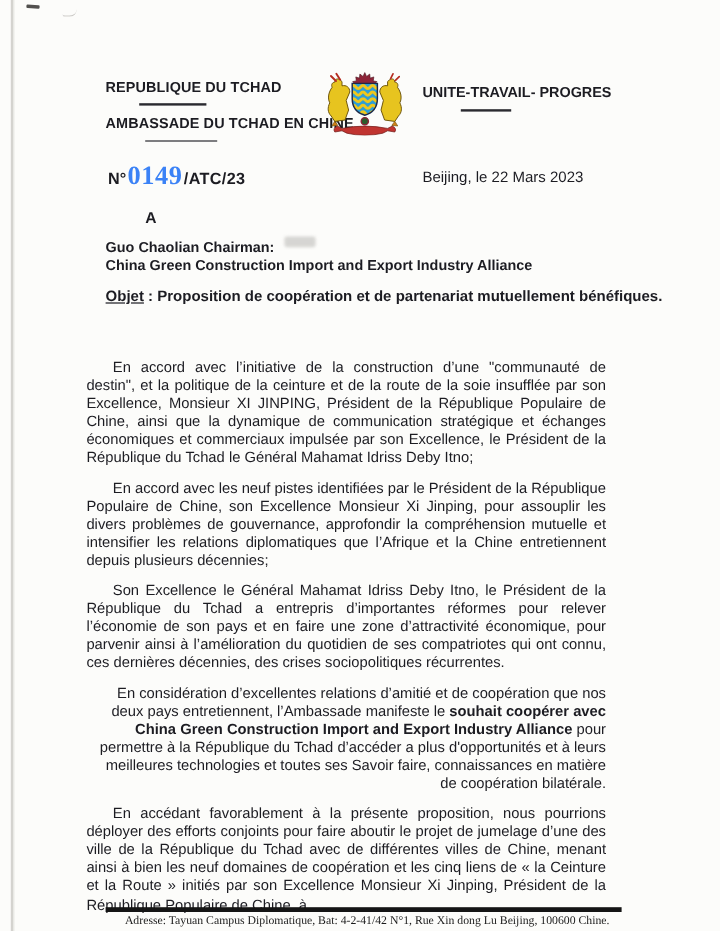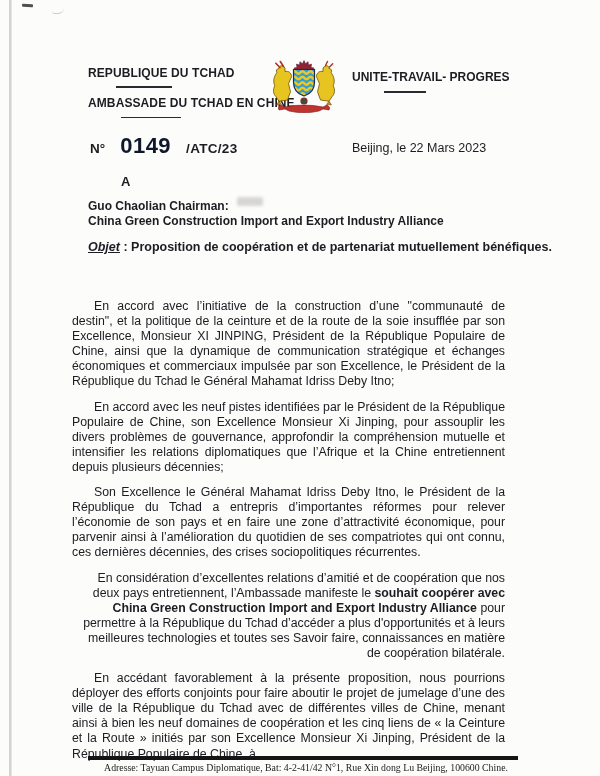--- a/index.html
+++ b/index.html
@@ -26,31 +26,31 @@
   .u-rule { height:1.6px; background:#2a2a30; }
   .rule1 { width:56px; margin:6px 0 8px 28px; }
   .rule2 { width:60px; margin:7px 0 0 33px; }
   .hdr-right { position:absolute; left:352px; top:70px; font-weight:bold; font-size:12px; }
   .rule3 { width:42px; margin:7px 0 0 32px; }
   .emblem { position:absolute; left:271px; top:59px; width:66px; height:54px; }
 
   
   .ref-line { position:absolute; left:90px; top:133px; display:flex; align-items:baseline; }
   .ref-prefix { font-weight:bold; font-size:13.5px; }
-  .ref-number { font-family:Liberation Sans, sans-serif; font-weight:600; font-size:22px; color:#0f172a; letter-spacing:.5px; margin:0 15px; }
+  .ref-number { font-family:Liberation Serif, serif; font-weight:600; font-size:22px; color:#3b82f6; letter-spacing:.5px; margin:0 1px; }
   .ref-suffix { font-weight:bold; font-size:13.5px; letter-spacing:.3px; }
   .date-line { position:absolute; left:352px; top:141px; font-weight:normal; font-size:12.5px; }
 
   
   .salutation { position:absolute; left:121px; top:174px; font-weight:bold; font-size:13px; }
   .recipient { position:absolute; left:88px; top:199px; font-weight:bold; font-size:12px; line-height:15px; }
 
   
   .subject { position:absolute; left:88px; top:240px; width:484px; font-weight:bold; font-size:12.5px; line-height:15.5px; }
-  .subject .obj-label { text-decoration:underline;font-style:italic; }
+  .subject .obj-label { text-decoration:underline; }
 
   
   .body-text { position:absolute; left:72px; top:299px; width:433px; font-size:12.3px; line-height:15.1px; }
   .body-text p { text-align:justify; text-indent:22px; margin-bottom:10px; }
   .body-text p.no-indent { text-indent:0; text-align:right; }
   .bold-run { font-weight:bold; }
 
   
   .footer-rule { position:absolute; left:88px; top:756px; width:430px; height:3.5px; background:#151515; }
   .footer-addr { position:absolute; left:80px; top:762px; width:452px; text-align:center;

